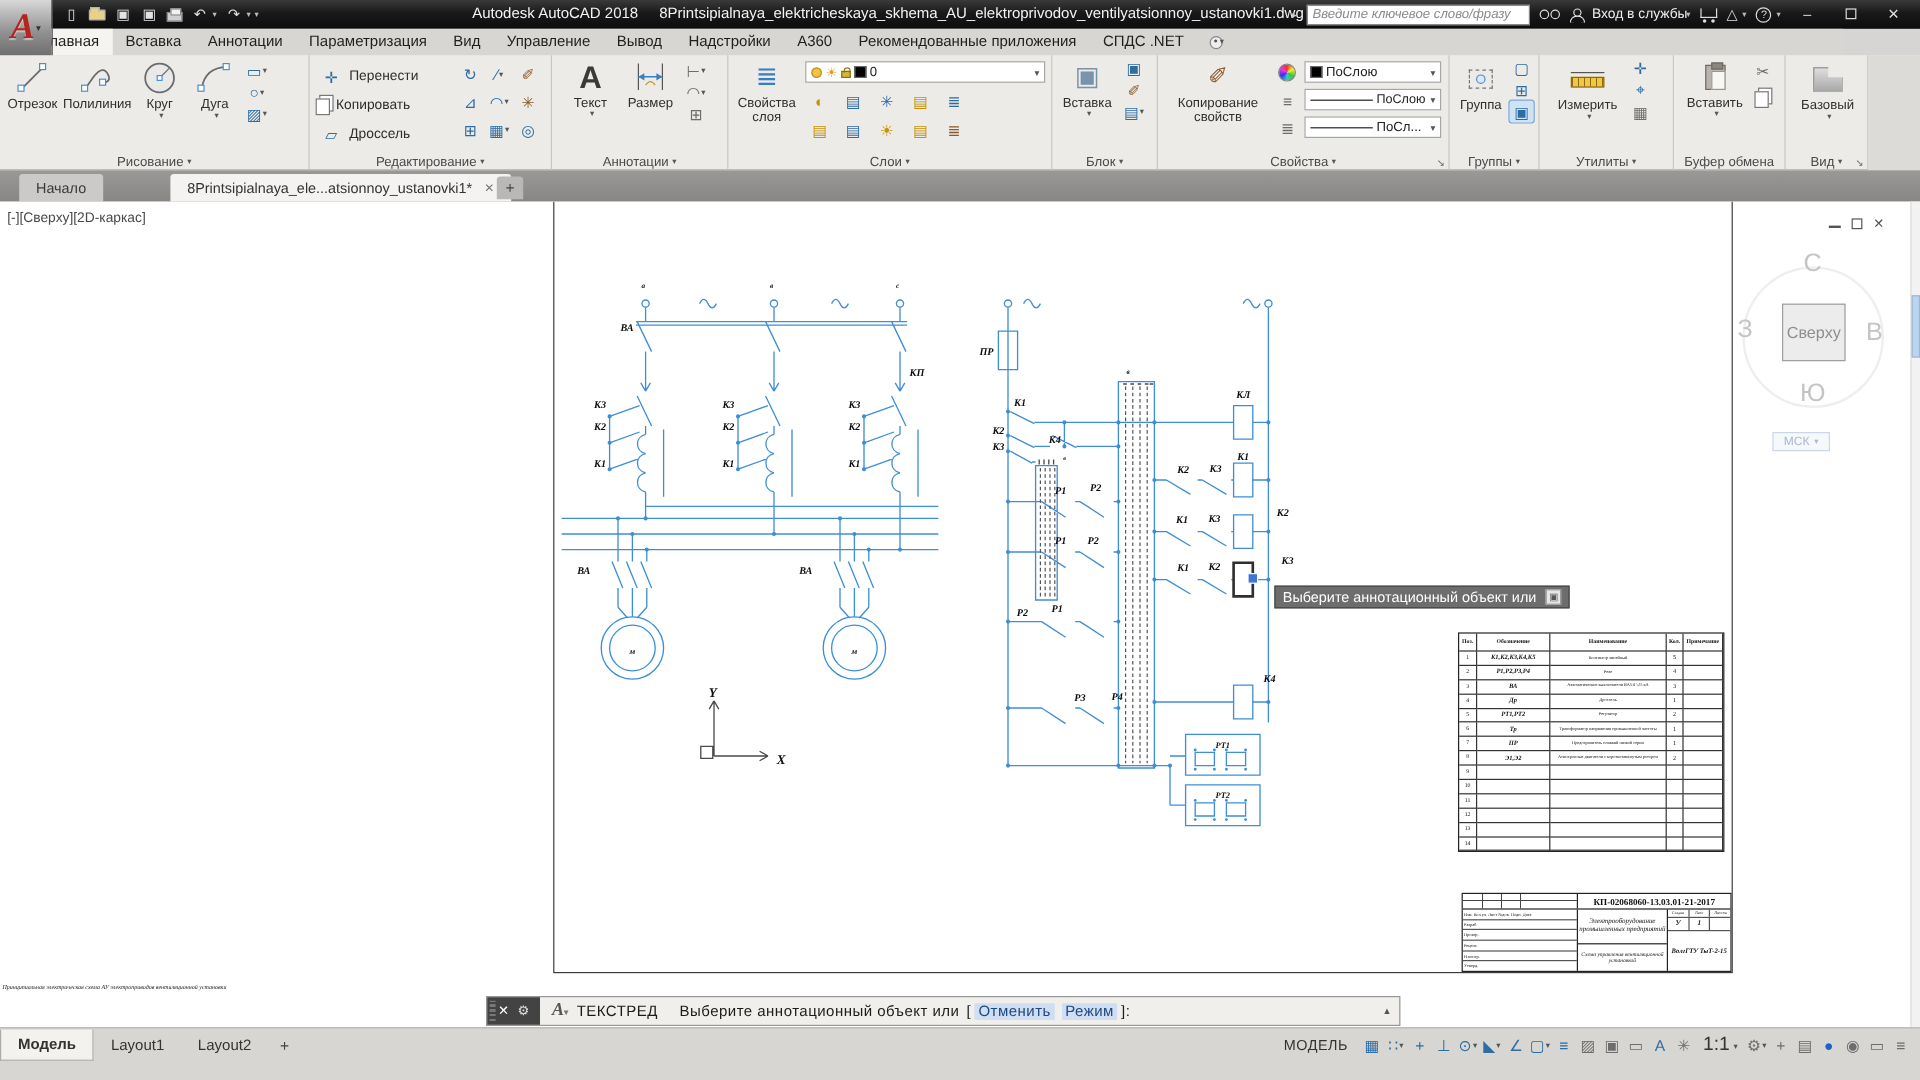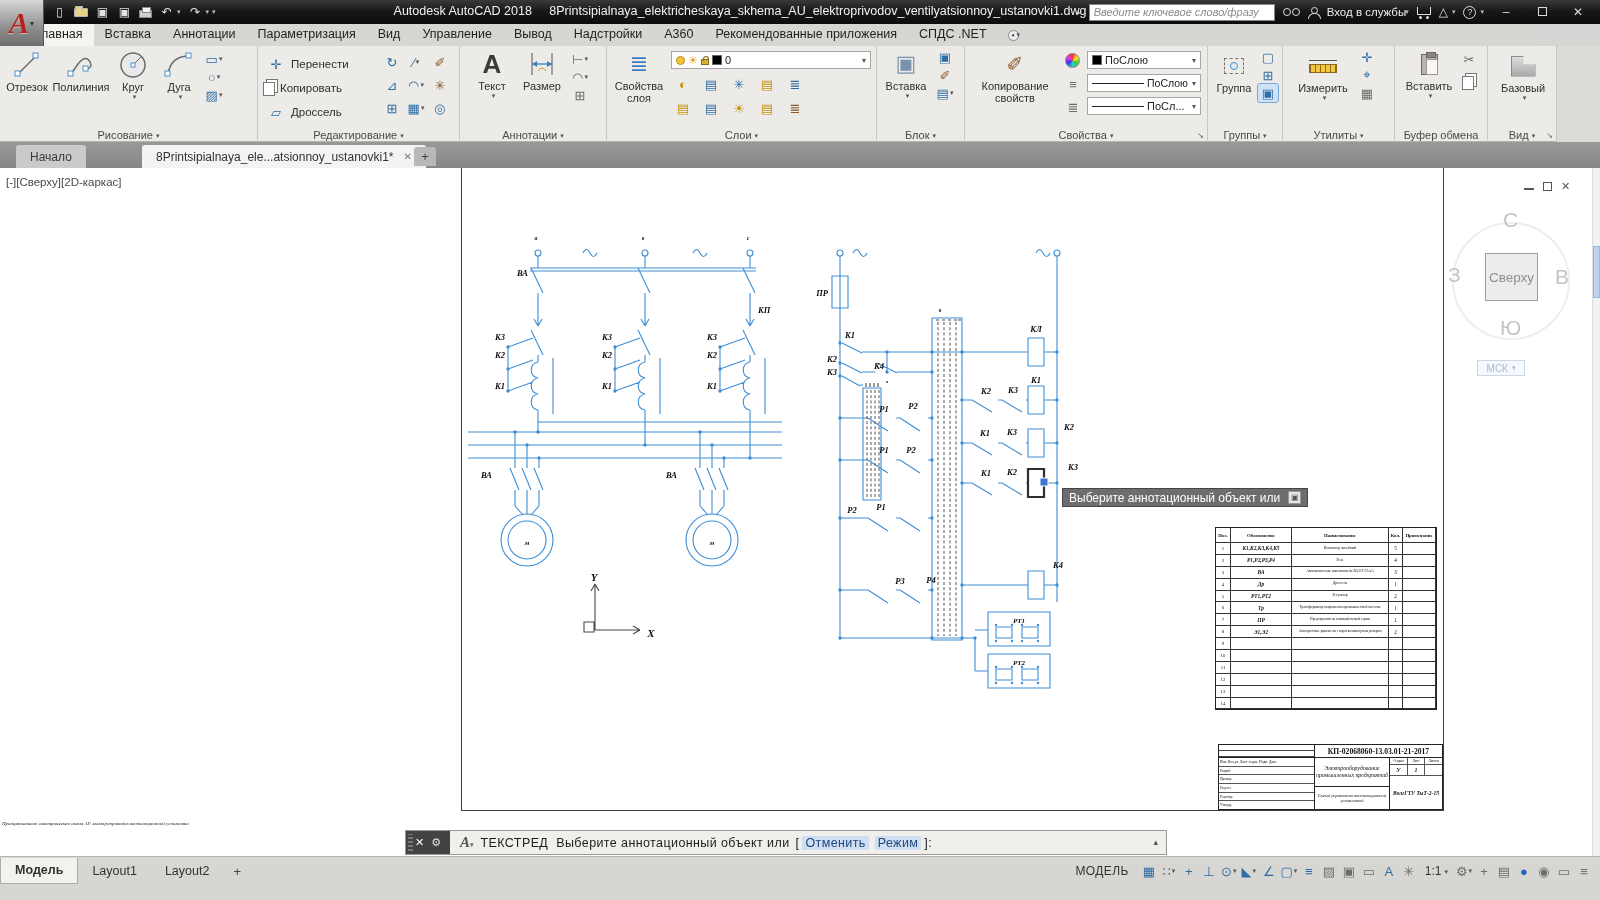--- a/index.html
+++ b/index.html
@@ -143,33 +143,33 @@
 
   
   .cmdw{position:absolute;left:405px;top:830px;width:762px;height:25px;background:#f0efec;border:1px solid #979797;display:flex;align-items:center;z-index:20}
   .cmdgrip{width:44px;height:100%;background:#434343;display:flex;align-items:center;justify-content:center;gap:7px;color:#eee;position:relative}
   .cmdgrip::before{content:"";position:absolute;left:2px;top:3px;bottom:3px;width:5px;background:repeating-linear-gradient(0deg,#777 0 2px,transparent 2px 4px)}
   .cmdx{font-size:11px;color:#fff}
   .cmdwr{font-size:11px;color:#ddd}
   .cmdA{color:#555;font:bold italic 15px "Liberation Serif",serif;margin:0 7px 0 10px}
   .cmdA .crt{font-size:7px;color:#777;font-style:normal}
   .cmdtext{font-size:12.5px;color:#1c1c1c;letter-spacing:.4px;display:flex;align-items:center;white-space:nowrap}
-  .cmdtext .cname{margin-right:8px;font-weight:bold;font-weight:normal}
+  .cmdtext .cname{margin-right:18px;font-weight:bold;font-weight:normal}
   .chip{background:#cfdef2;color:#20497e;padding:0 3px;margin:0 3px;border-radius:1px}
   .cmdexp{position:absolute;right:8px;top:6px;font-size:9px;color:#555}
 
   
   .statusbar{position:absolute;left:0;top:856px;width:1600px;height:44px;background:#d8d6d3;border-top:1px solid #b7b5b2}
   .sbrow{display:flex;align-items:center;height:28px;width:100%}
   .mtab{padding:5px 14px 6px;font-size:12.5px;color:#333}
   .mtab.active{background:#f3f2ef;font-weight:bold;border:1px solid #aeaca9;border-top:none}
   .plustab{font-size:13px;color:#444;padding:0 10px}
   .sright{margin-left:auto;display:flex;align-items:center;gap:1px;padding-right:6px}
   .modlbl{font-size:12px;color:#333;margin-right:9px;letter-spacing:.4px}
-  .sscale{font-size:12px;color:#333;margin:0 5px;white-space:nowrap}
+  .sscale{font-size:16px;color:#333;margin:0 5px;white-space:nowrap}
 </style>
 </head>
 <body>
 
 <div class="titlebar">
   <div class="qat">
     <span class="qico">▯</span>
     <span class="ico-folder"></span>
     <span class="qico">▣</span>
     <span class="qico">▣</span>

